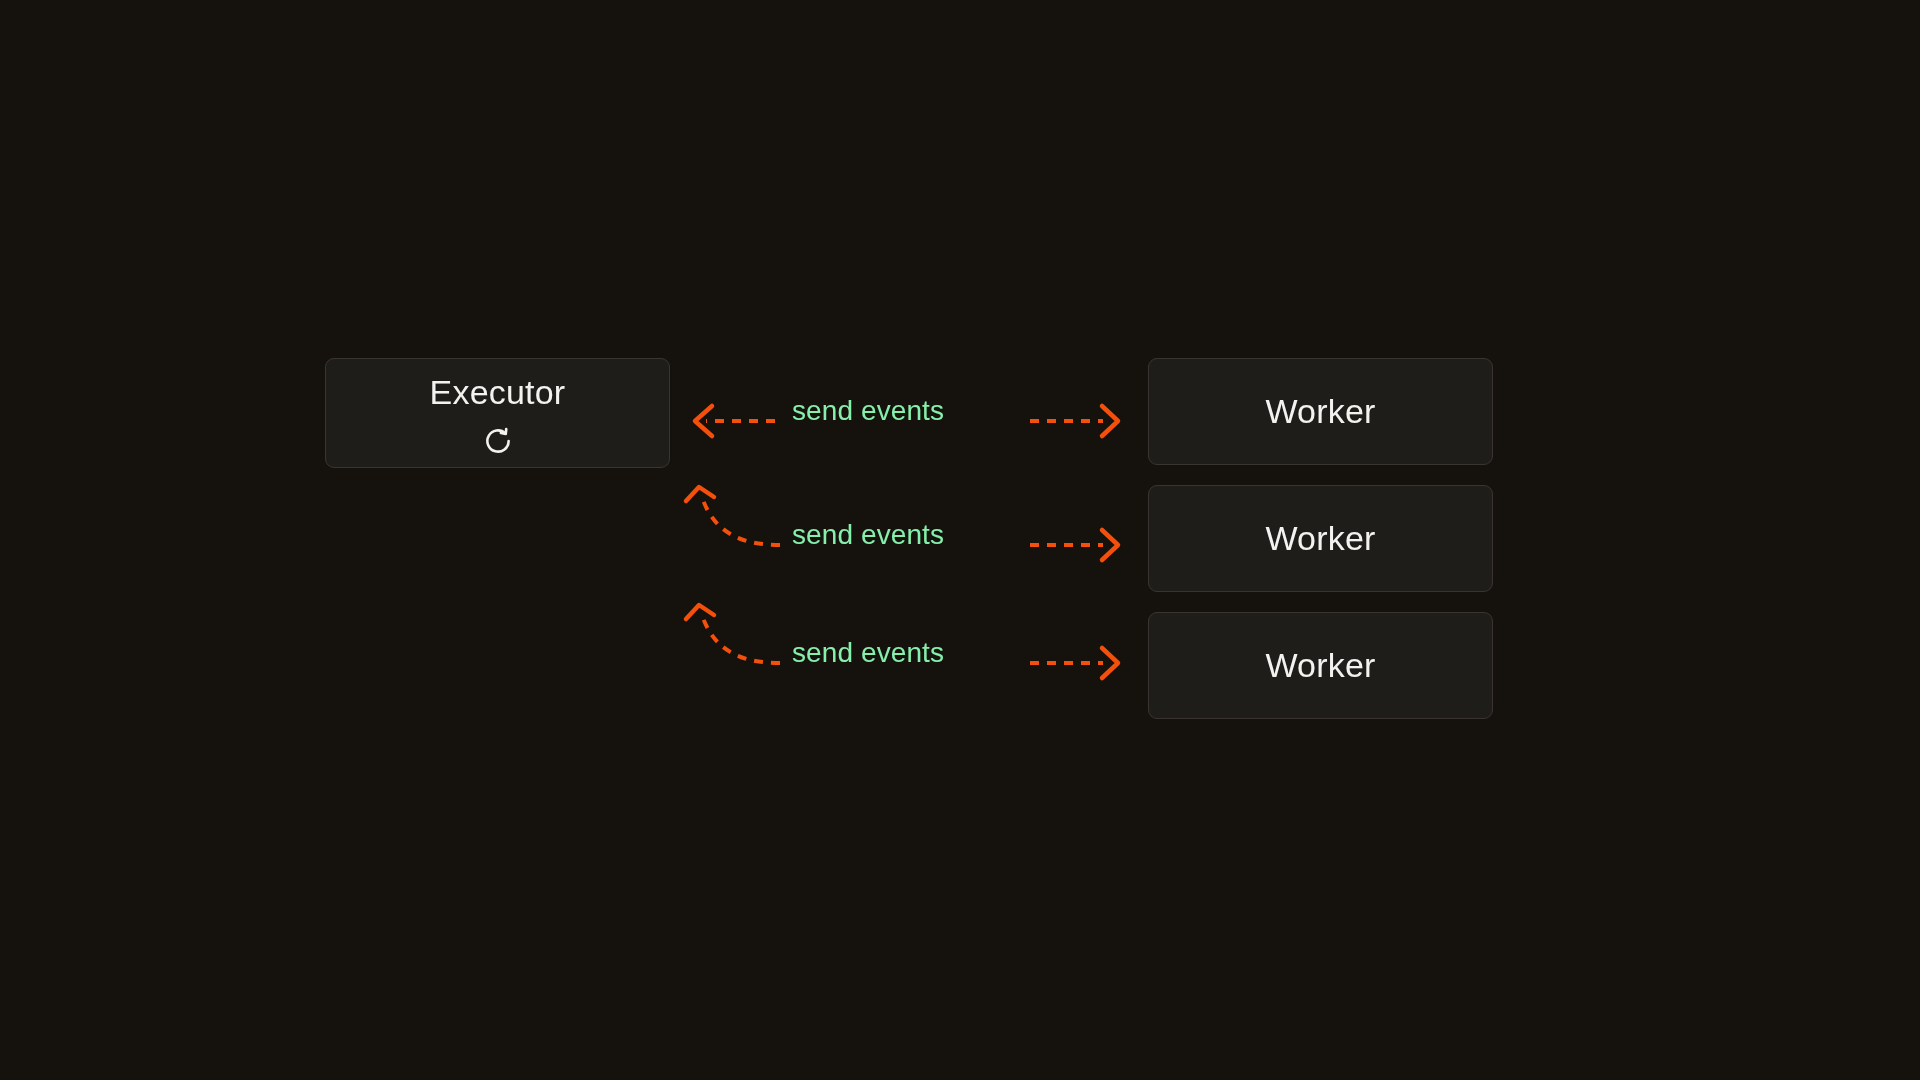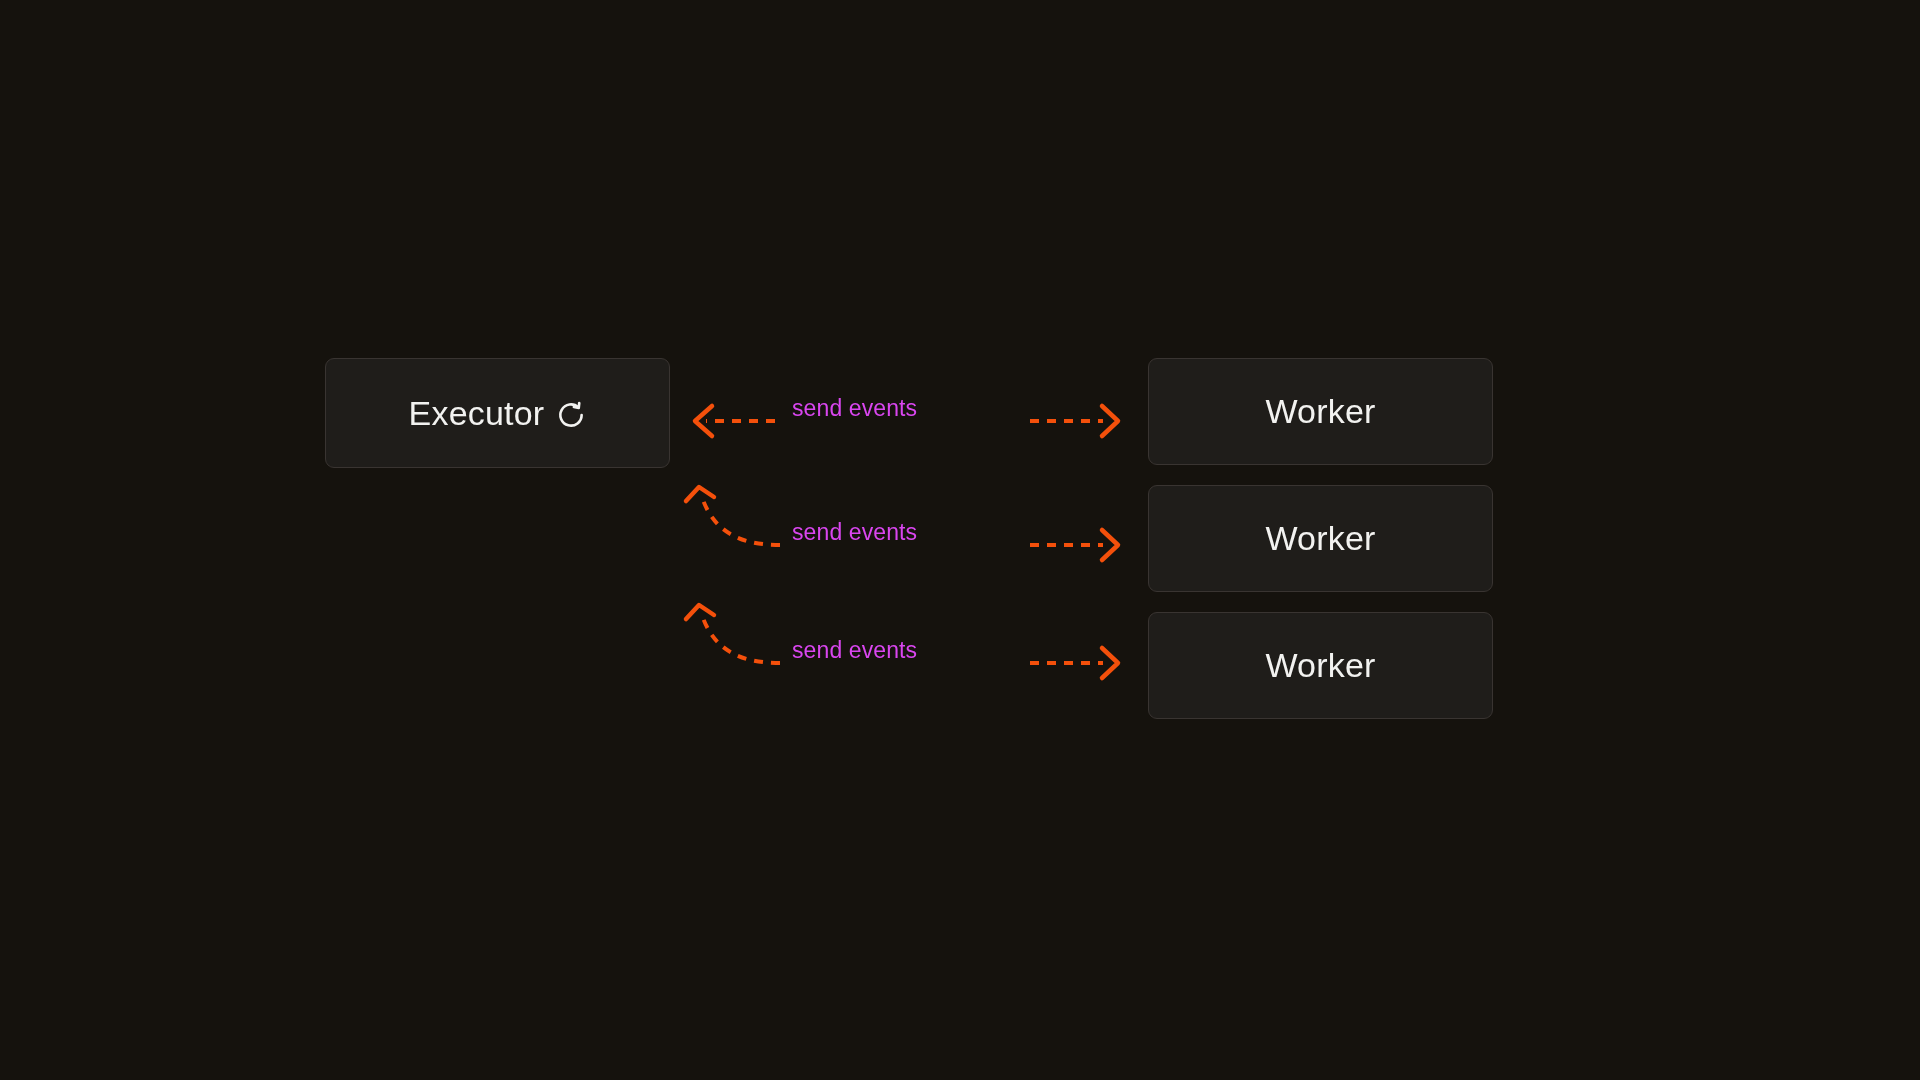--- a/index.html
+++ b/index.html
@@ -42,39 +42,40 @@
   .executor {
     left: 325px;
     top: 358px;
     width: 345px;
     height: 110px;
   }
   .executor .inner {
     display: flex;
     align-items: center;
     gap: 12px;
+    flex-direction: column;
   }
   .refresh-icon {
     display: inline-block;
     width: 30px;
     height: 30px;
     position: relative;
     top: 2px;
   }
   .refresh-icon svg { display: block; }
 
   .worker-1 { left: 1148px; top: 358px;  width: 345px; height: 107px; }
   .worker-2 { left: 1148px; top: 485px;  width: 345px; height: 107px; }
   .worker-3 { left: 1148px; top: 612px;  width: 345px; height: 107px; }
 
   
   .edge-label {
     position: absolute;
-    color: #d946ef;
-    font-size: 23px;
+    color: #86efac;
+    font-size: 28px;
     font-weight: 400;
     white-space: nowrap;
     letter-spacing: 0.1px;
   }
   .label-1 { left: 792px; top: 395px; }
   .label-2 { left: 792px; top: 519px; }
   .label-3 { left: 792px; top: 637px; }
 
   
   #arrows {

